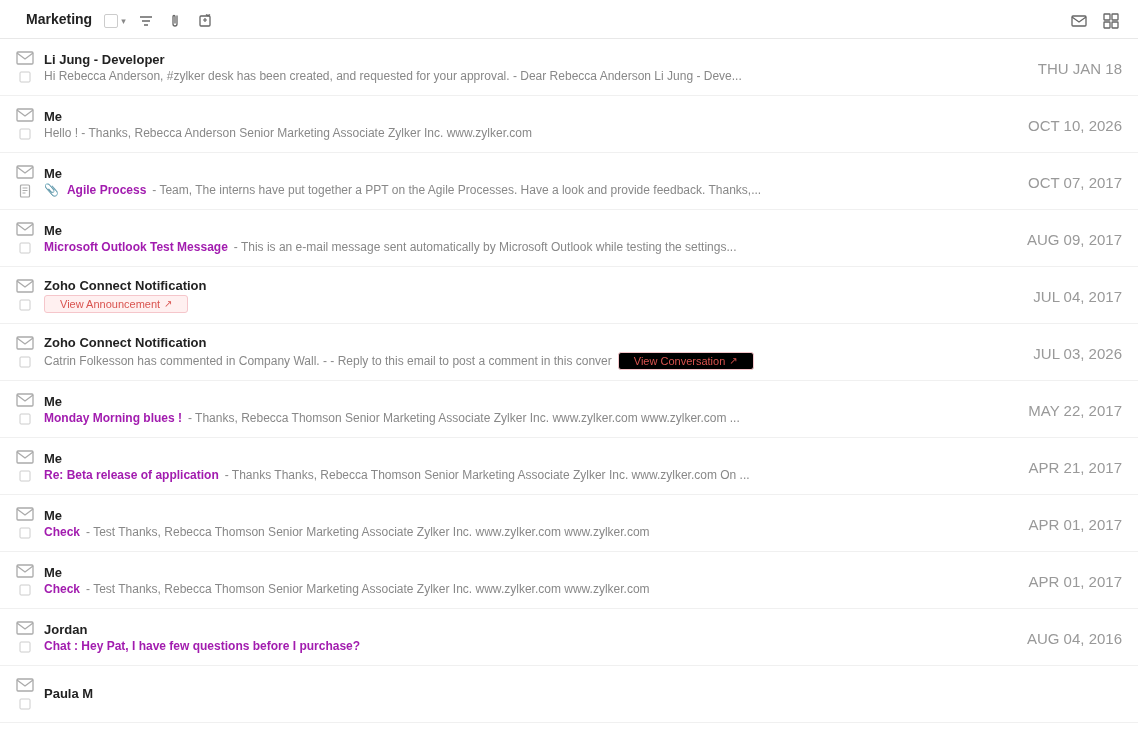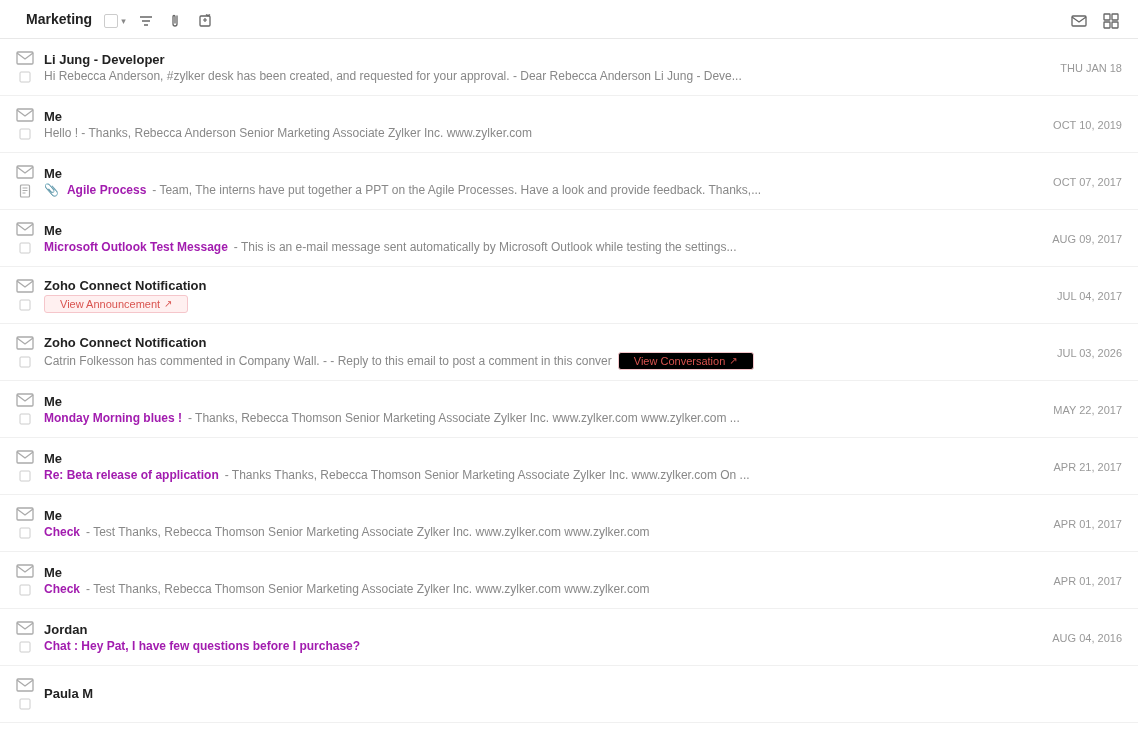--- a/index.html
+++ b/index.html
@@ -127,21 +127,21 @@
     }
     .email-subject {
       font-weight: 600;
       color: #a21caf;
     }
     .email-preview {
       color: #888;
       font-weight: 400;
     }
     .email-date {
-      font-size: 11px;
+      font-size: 15px;
       color: #999;
       white-space: nowrap;
       margin-left: 12px;
       padding-top: 2px;
     }
 
     
     .view-badge {
       display: inline-flex;
       align-items: center;
@@ -287,21 +287,21 @@
               <rect x="1" y="1" width="10" height="10" rx="1" stroke="#ccc" stroke-width="1"></rect>
             </svg>
           </div>
         </div>
         <div class="email-content">
           <div class="email-sender">Me</div>
           <div class="email-body-line">
             <span class="email-preview">Hello ! - Thanks, Rebecca Anderson Senior Marketing Associate Zylker Inc. www.zylker.com</span>
           </div>
         </div>
-        <div class="email-date">OCT 10, 2019</div>
+        <div class="email-date">OCT 10, 2026</div>
       </li>
       <li class="email-item">
         <div class="email-icon-area">
           <div class="email-envelope">
             <svg width="18" height="14" viewBox="0 0 18 14" fill="none">
               <rect x="1" y="1" width="16" height="12" rx="1" stroke="#aaa" stroke-width="1.3"></rect>
               <path d="M1 2L9 8L17 2" stroke="#aaa" stroke-width="1.3"></path>
             </svg>
           </div>
           <div class="email-attachment">

